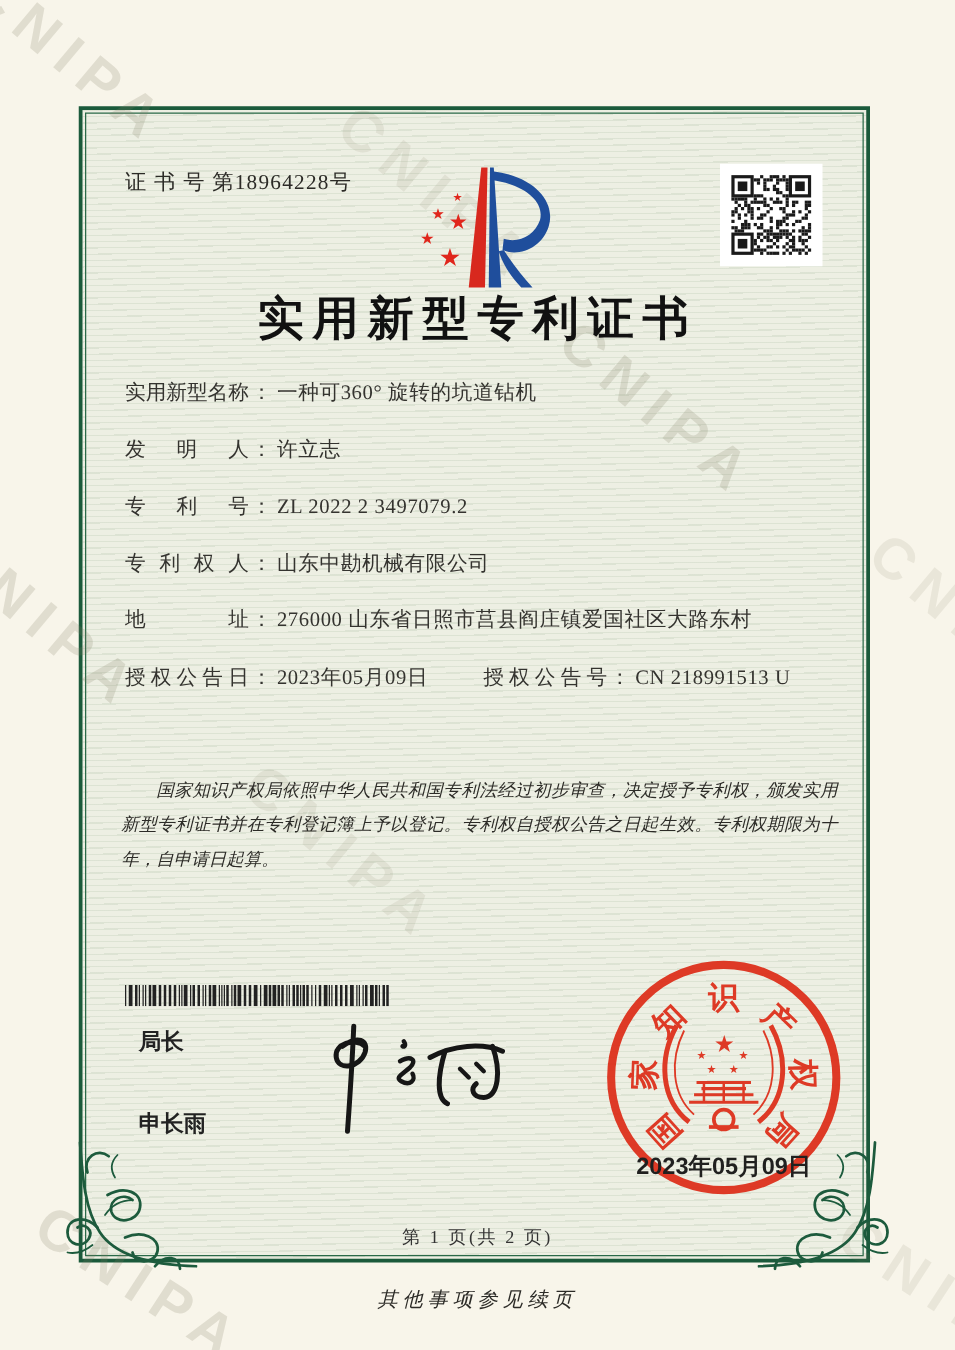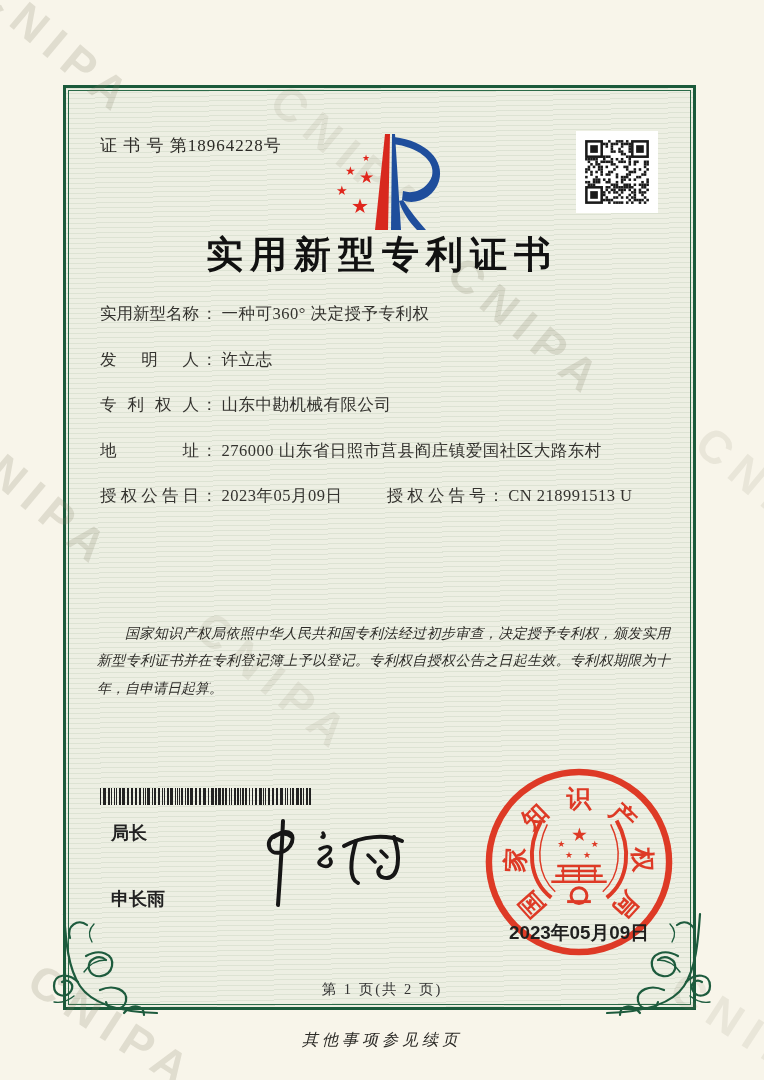--- a/index.html
+++ b/index.html
@@ -315,24 +315,27 @@
         <rect x="22" y="4" width="3" height="3" fill="#1a1a1a"></rect>
         <rect x="2" y="20" width="7" height="7" fill="#1a1a1a"></rect>
         <rect x="3" y="21" width="5" height="5" fill="#fff"></rect>
         <rect x="4" y="22" width="3" height="3" fill="#1a1a1a"></rect>
       </svg>
 
     <div class="title">实用新型专利证书</div>
 
     <div class="fields">
       <div class="frow">
-        <span class="flabel">实用新型名称</span><span class="fcolon">：</span><span class="fvalue">一种可360° 决定授予专利权</span>
+        <span class="flabel">实用新型名称</span><span class="fcolon">：</span><span class="fvalue">一种可360° 旋转的坑道钻机</span>
       </div>
       <div class="frow">
         <span class="flabel">发明人</span><span class="fcolon">：</span><span class="fvalue">许立志</span>
+      </div>
+      <div class="frow">
+        <span class="flabel">专利号</span><span class="fcolon">：</span><span class="fvalue">ZL 2022 2 3497079.2</span>
       </div>
       <div class="frow">
         <span class="flabel">专利权人</span><span class="fcolon">：</span><span class="fvalue">山东中勘机械有限公司</span>
       </div>
       <div class="frow">
         <span class="flabel">地址</span><span class="fcolon">：</span><span class="fvalue">276000 山东省日照市莒县阎庄镇爱国社区大路东村</span>
       </div>
       <div class="frow">
         <span class="flabel">授权公告日</span><span class="fcolon">：</span><span class="fvalue">2023年05月09日</span>
         <span class="grant2">

